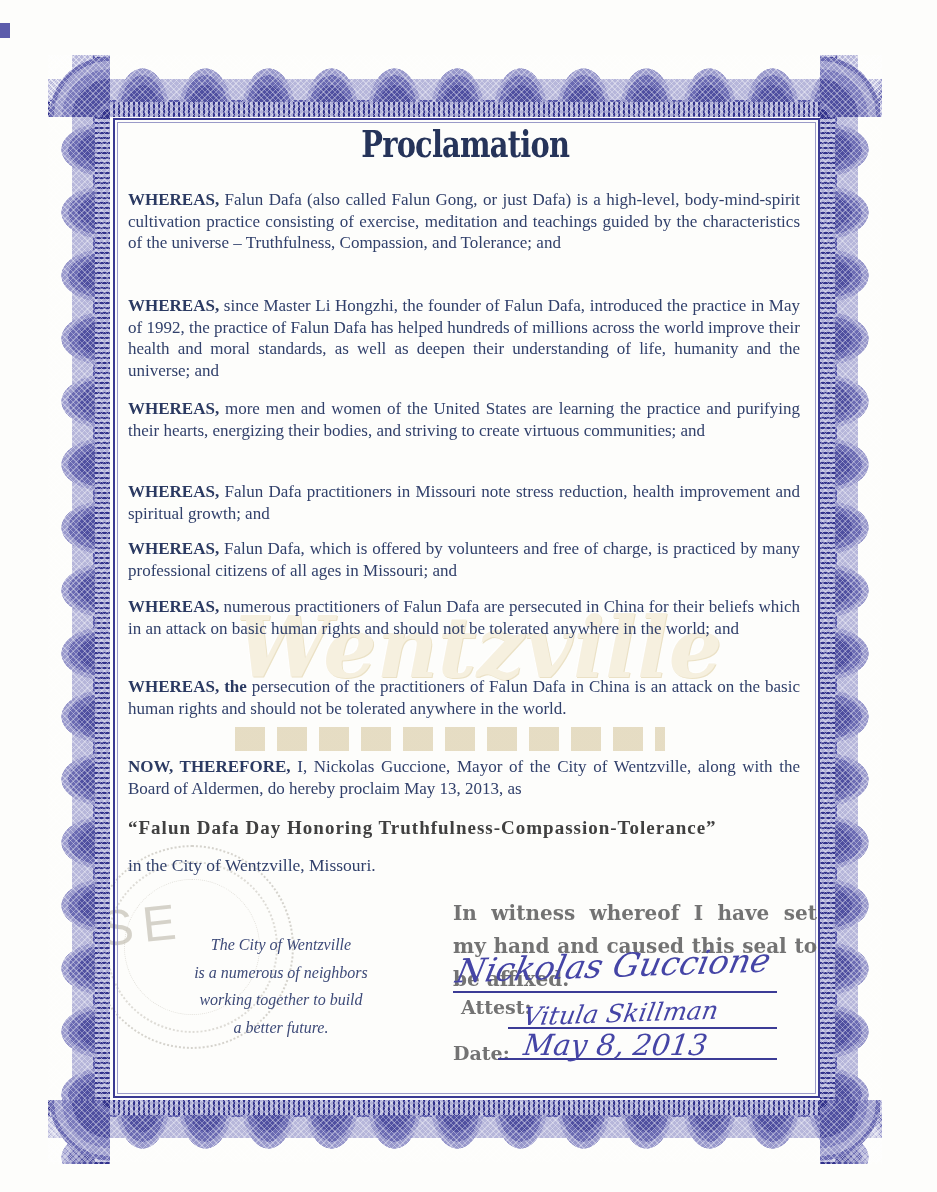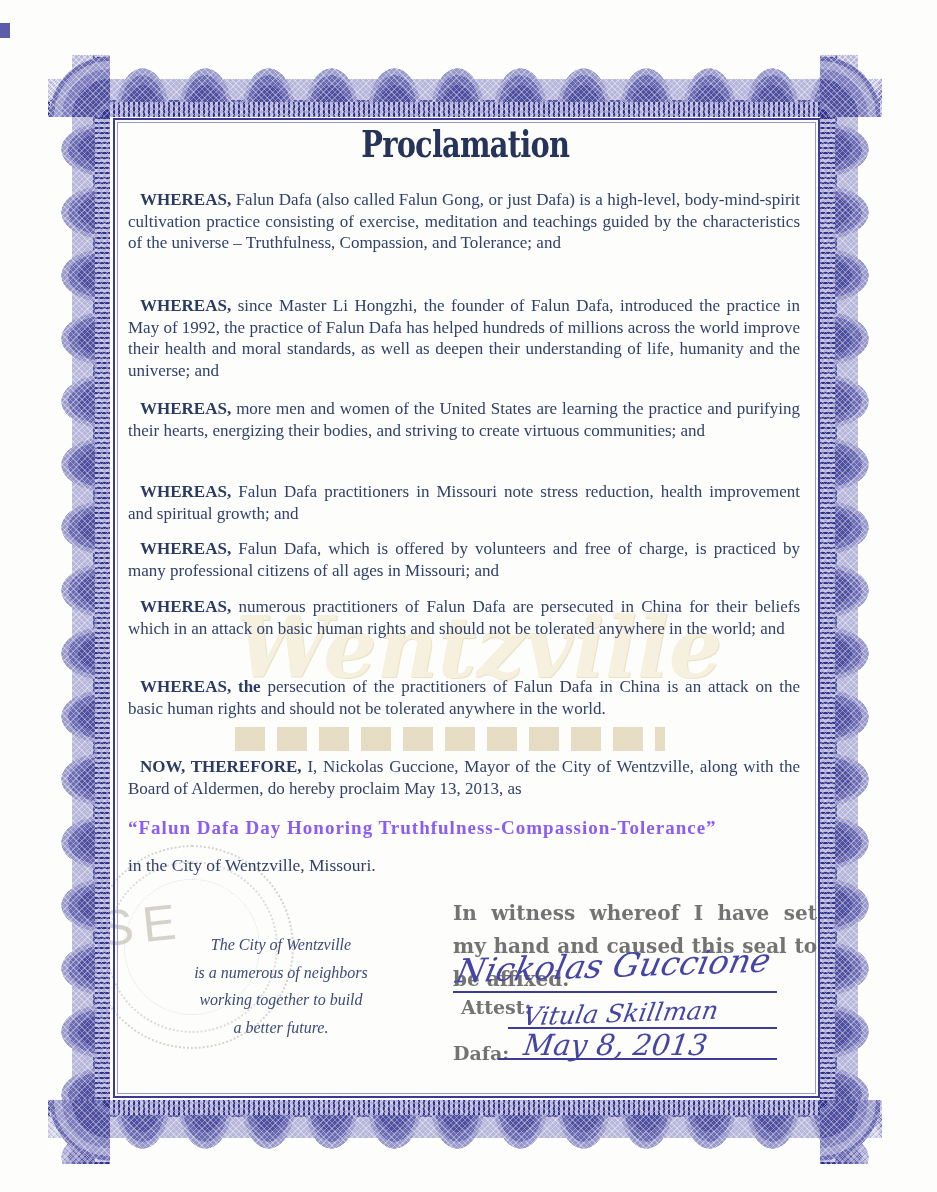--- a/index.html
+++ b/index.html
@@ -87,25 +87,25 @@
   .seal::after{content:"";position:absolute;inset:32px;border:1px dotted rgba(178,173,160,.35);border-radius:50%;}
   .seal-letters{position:absolute;left:100px;top:896px;z-index:3;font-family:"Liberation Sans",sans-serif;
     font-size:50px;letter-spacing:9px;color:rgba(186,181,168,.6);transform:rotate(-6deg);}
   
   .content{position:absolute;inset:0;z-index:10;}
   .title{position:absolute;left:113px;top:122px;width:705px;text-align:center;
     font-family:"DejaVu Serif",serif;font-weight:bold;font-size:37px;color:#26345a;}
   .title span{display:inline-block;transform:scaleX(.78);letter-spacing:-1px;}
   .para{position:absolute;left:128px;width:672px;text-align:justify;
     font-size:17px;line-height:21.5px;color:#31406b;}
-  .para b{color:#2b3a62;margin-left:12px;}
+  .para b{color:#2b3a62;}
   .p1{top:189px}.p2{top:295px}.p3{top:398px}.p4{top:481px}
   .p5{top:538px}.p6{top:596px}.p7{top:676px}.p8{top:756px}
   .quote{position:absolute;left:128px;top:817px;width:680px;font-weight:bold;
-    font-size:19px;letter-spacing:1px;color:#8b5cf6;}
+    font-size:19px;letter-spacing:1px;color:#404040;}
   .location{position:absolute;left:128px;top:855px;font-size:17.5px;color:#31406b;}
   .motto{position:absolute;left:116px;top:931px;width:330px;text-align:center;
     font-style:italic;font-size:16px;line-height:27.5px;color:#3d4a78;}
   .blackletter{font-family:"DejaVu Serif",serif;font-weight:bold;color:#737373;}
   .witness{position:absolute;left:453px;top:897px;width:364px;
     font-size:20px;line-height:33px;text-align:justify;}
   .sig-line{position:absolute;border-bottom:2px solid #3c3c96;z-index:10;}
   .line1{left:453px;top:991px;width:324px;}
   .line2{left:508px;top:1027px;width:269px;}
   .line3{left:498px;top:1058px;width:279px;}
@@ -163,17 +163,17 @@
 
     <div class="witness blackletter">In witness whereof I have set my hand and caused this seal to be affixed.</div>
 
     <div class="sig-line line1"></div>
     <div class="script sig-mayor">Nickolas Guccione</div>
 
     <div class="lbl-attest blackletter">Attest:</div>
     <div class="sig-line line2"></div>
     <div class="script sig-attest">Vitula Skillman</div>
 
-    <div class="lbl-date blackletter">Dafa:</div>
+    <div class="lbl-date blackletter">Date:</div>
     <div class="sig-line line3"></div>
     <div class="script sig-date">May 8, 2013</div>
   </div>
 </div>
 
 </body></html>

